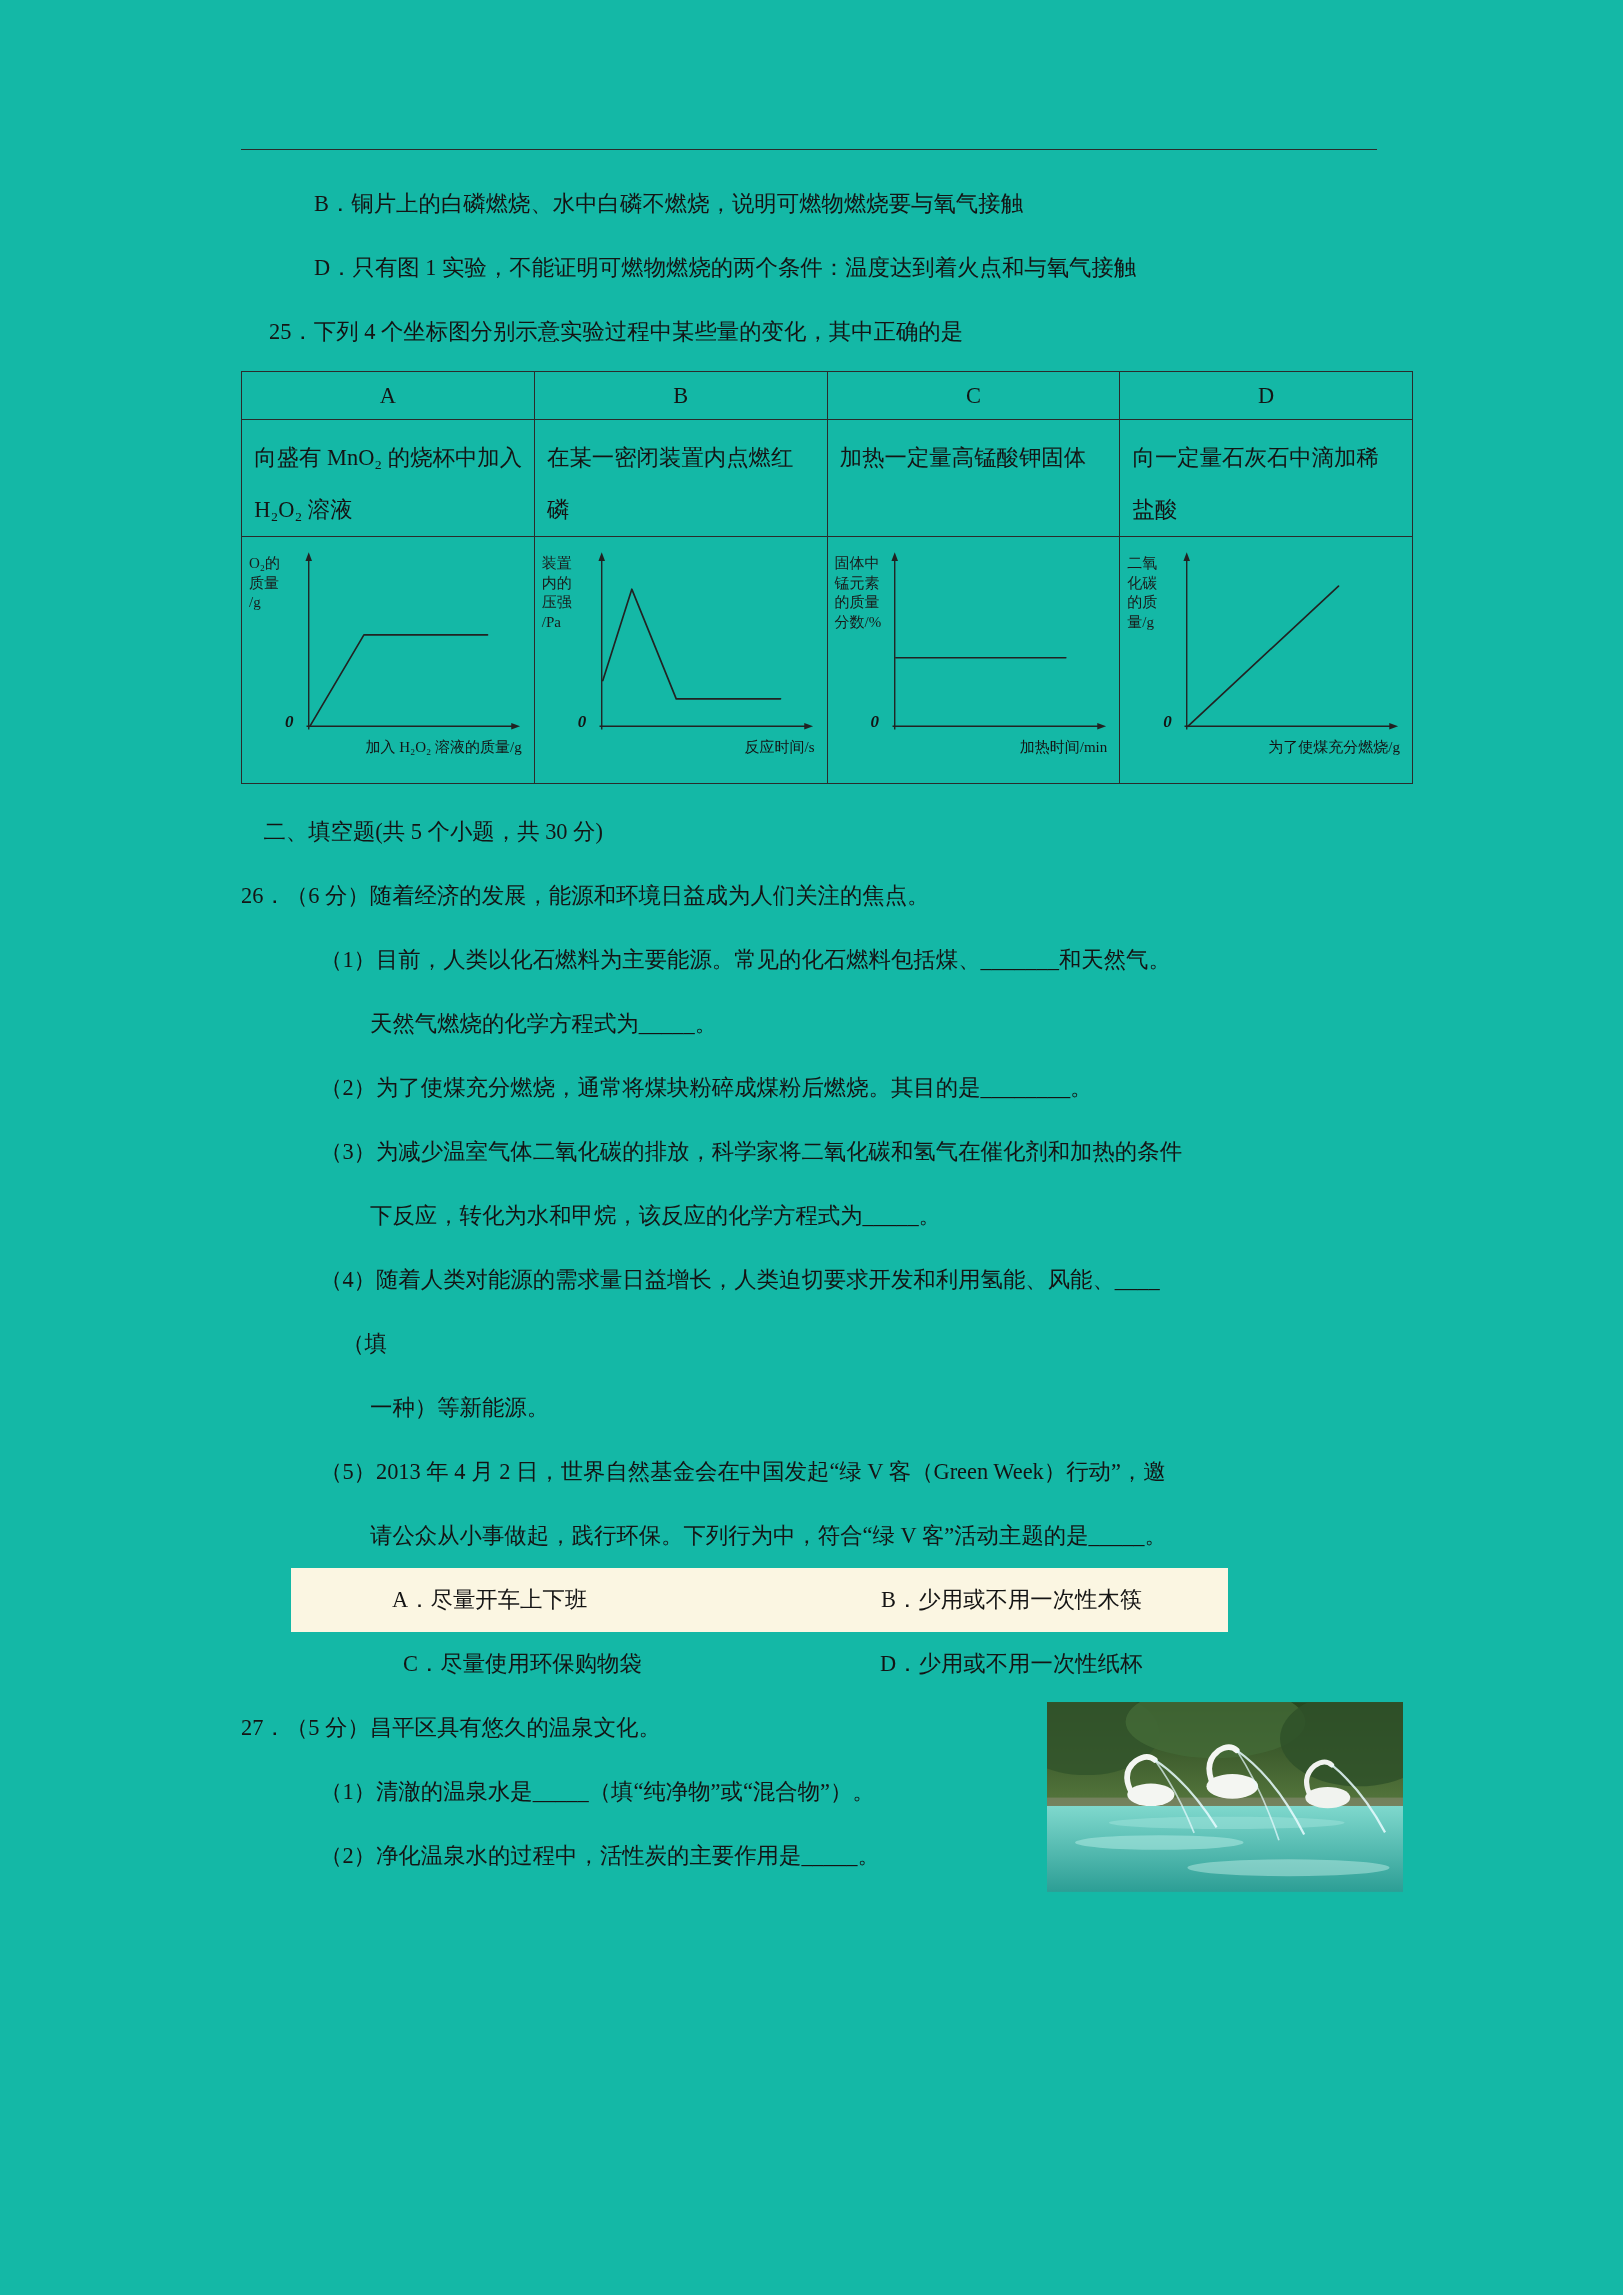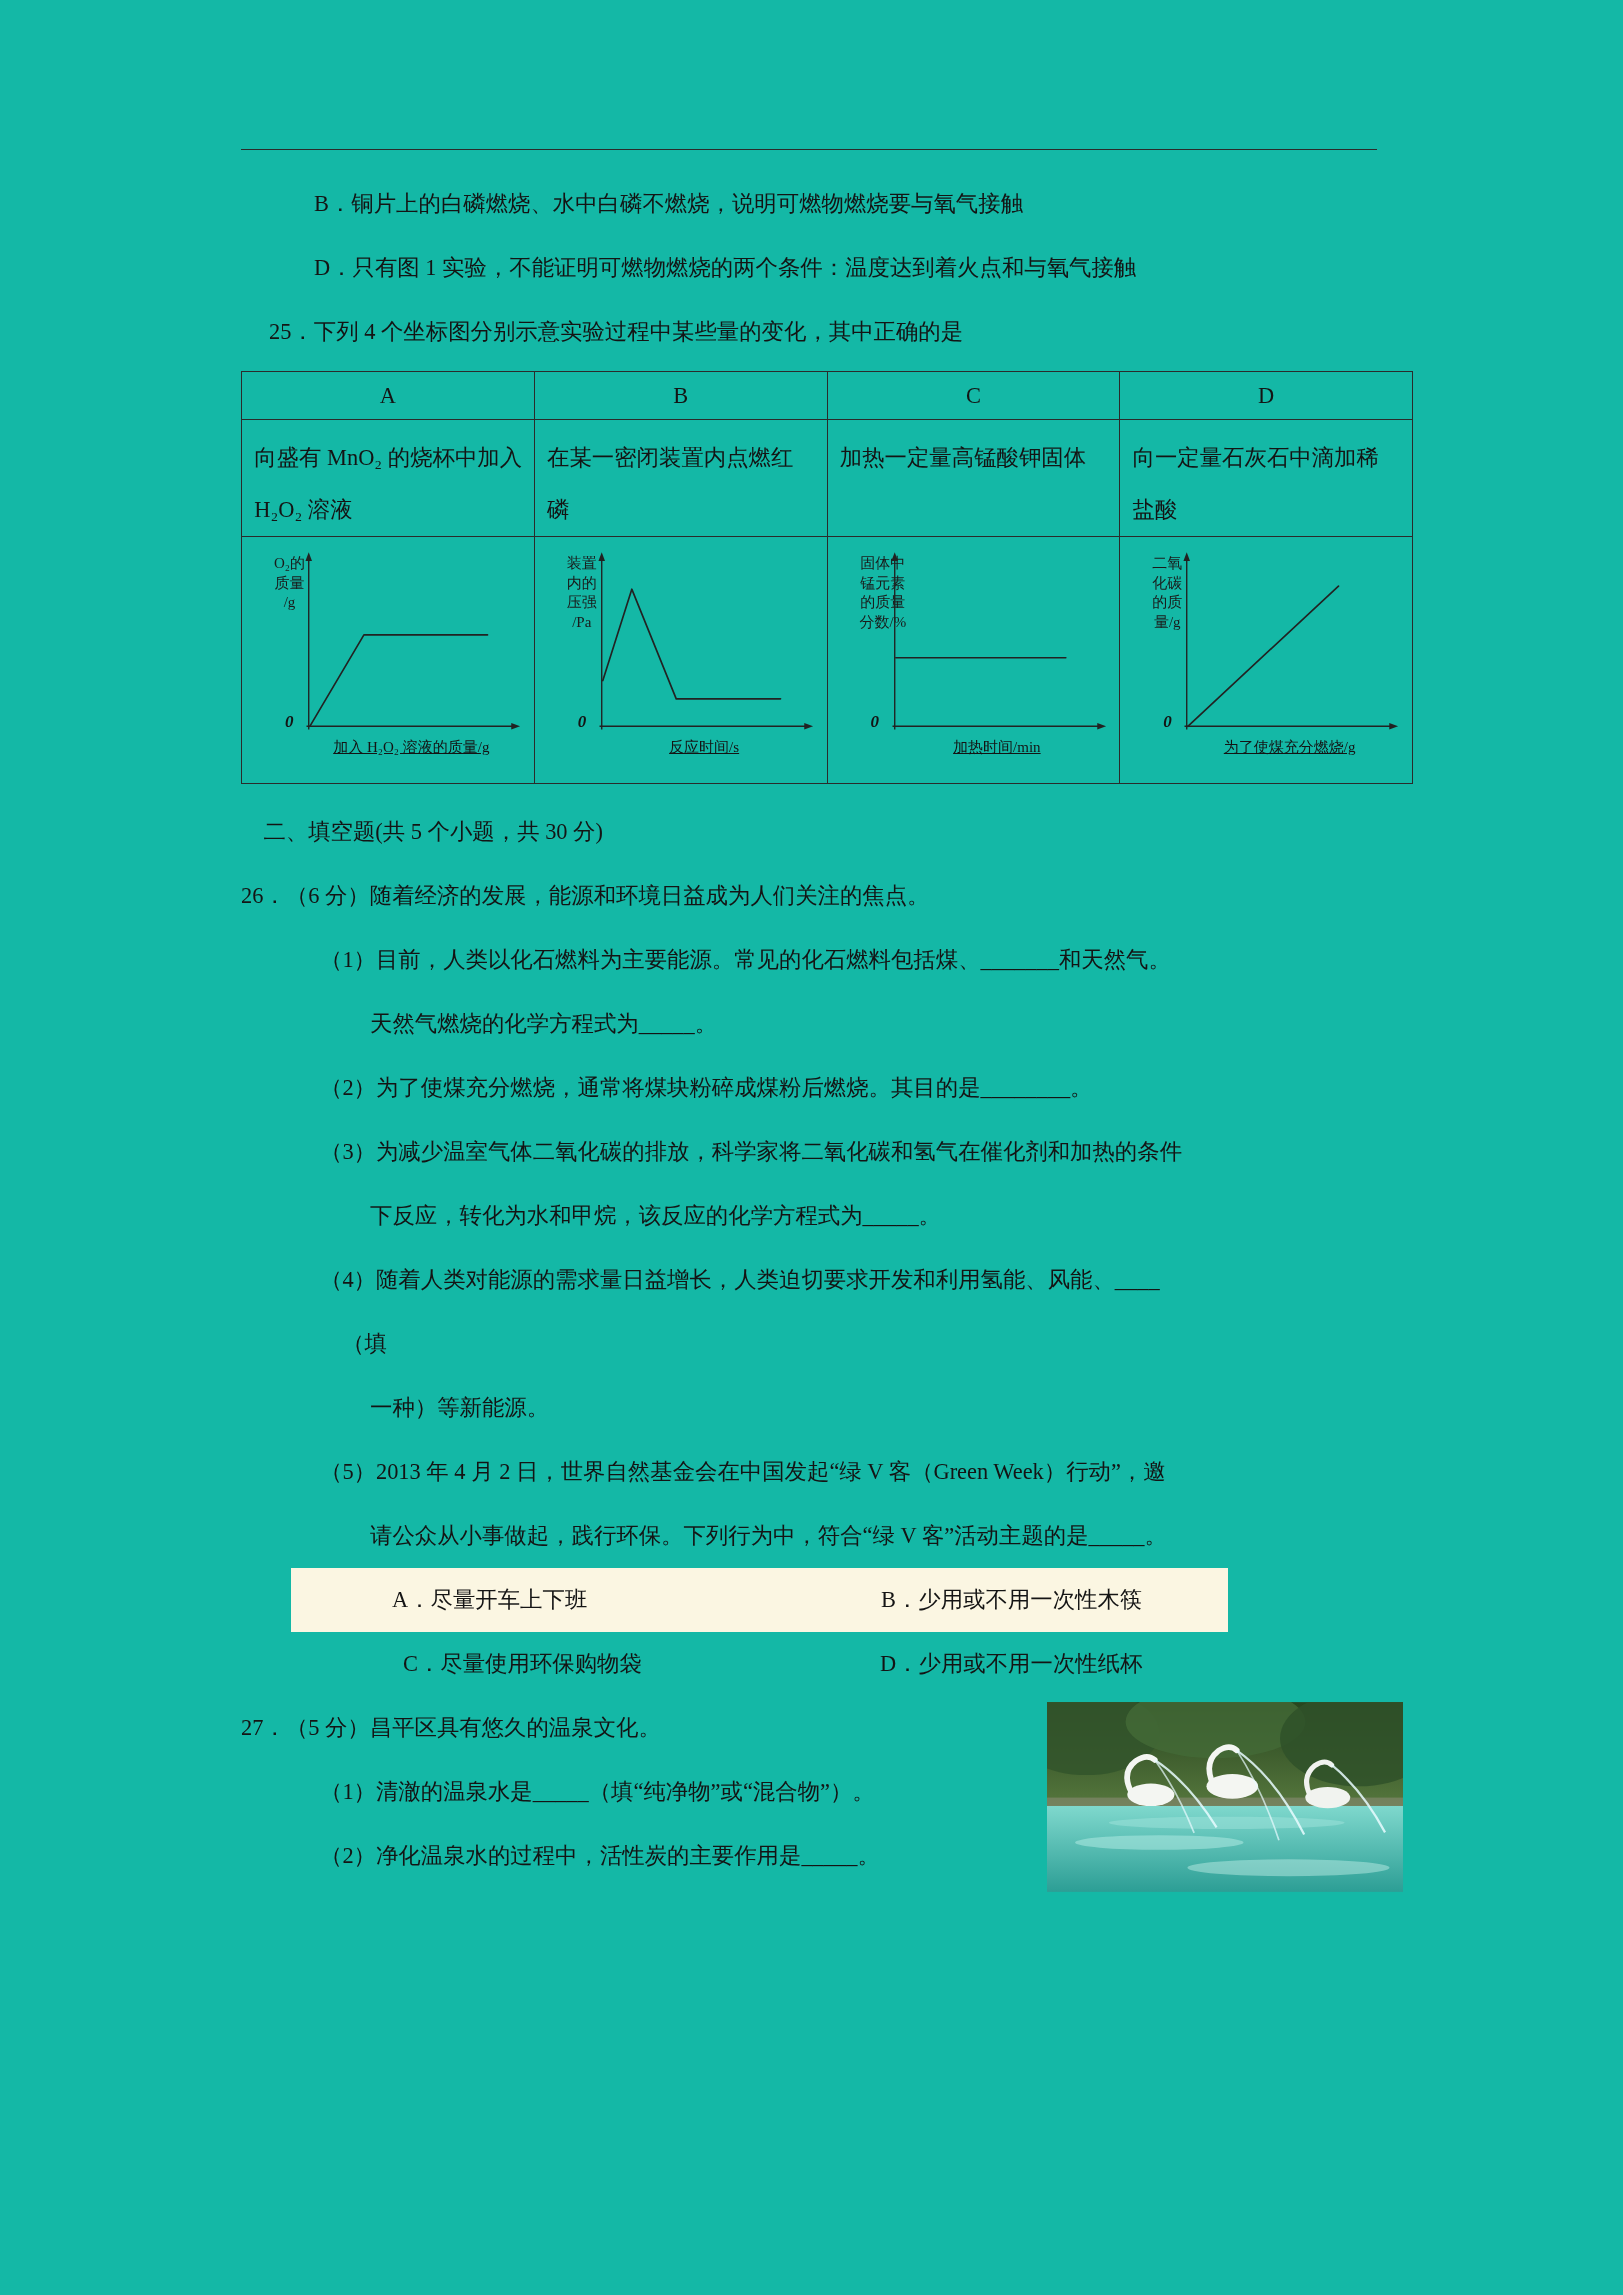--- a/index.html
+++ b/index.html
@@ -56,26 +56,25 @@
     line-height: 52px;
   }
   td.graph-cell {
     height: 247px;
     position: relative;
     padding: 0;
   }
   .ylabel {
     position: absolute;
     top: 17px;
-    left: 32px;
+    left: 7px;
     font-size: 15px;
     line-height: 1.3;
     white-space: pre-line;
     color: #1a1a1a;
-    text-align: center;
   }
   svg.plot {
     position: absolute;
     top: 12.3px;
     left: 59px;
     width: calc(100% - 71px);
     height: 185px;
   }
   .origin {
     position: absolute;
@@ -83,23 +82,22 @@
     top: 175px;
     font-size: 17px;
     font-style: italic;
     font-weight: bold;
   }
   .xlabel {
     position: absolute;
     top: 201px;
     left: 59px;
     width: calc(100% - 71px);
-    text-align: center;
+    text-align: right;
     font-size: 15px;
-    text-decoration: underline;
   }
 
   .section-title { margin-top: 15.7px; padding-left: 22.4px; }
 
   
   .choice-row {
     display: flex;
     margin-left: 50px;
   }
   .choice-row.highlight {

